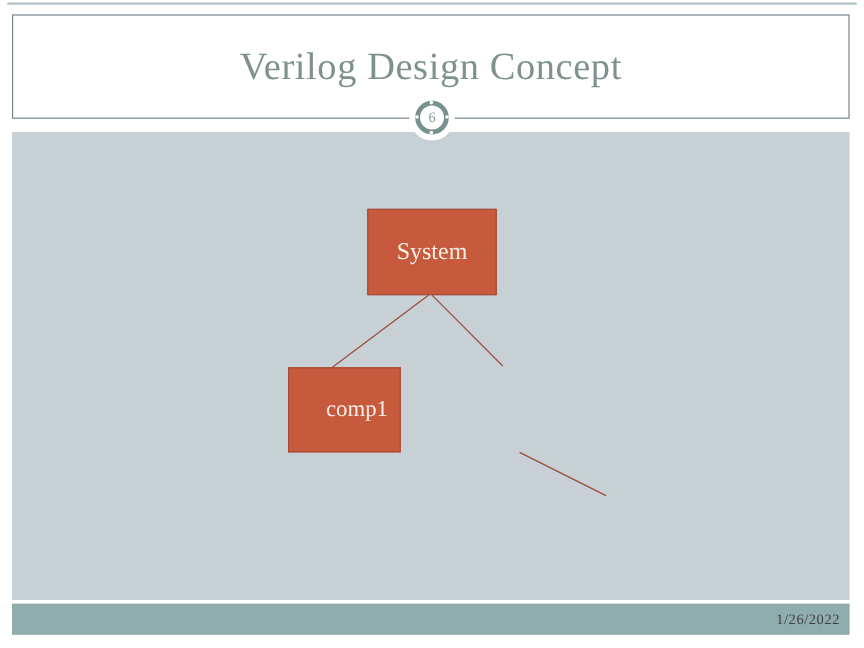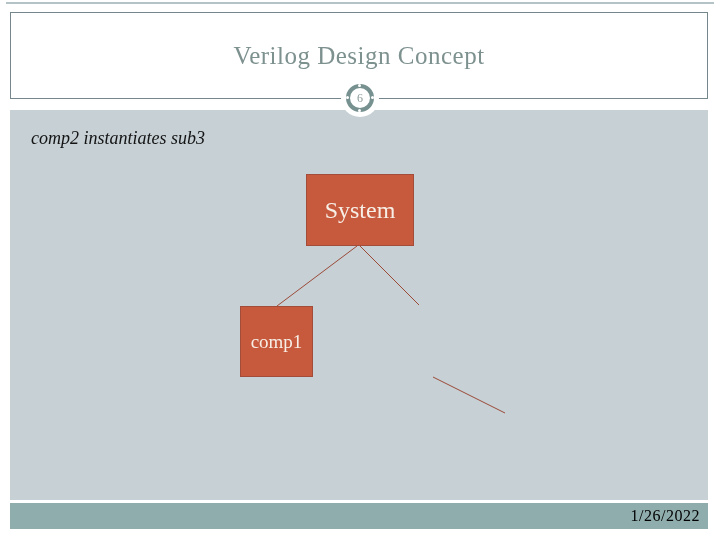--- a/index.html
+++ b/index.html
@@ -21,21 +21,21 @@
     position: absolute;
     left: 10px; top: 12px;
     width: 696px; height: 85px;
     background: #ffffff;
     border: 1px solid #76868d;
     display: flex;
     align-items: center;
     justify-content: center;
   }
   .title {
-    font-size: 25px;
+    font-size: 32px;
     letter-spacing: 0.5px;
     color: #7d918f;
   }
   .main {
     position: absolute;
     left: 10px; top: 110px;
     width: 698px; height: 390px;
     background: #c6d0d5;
   }
   .body-text {
@@ -57,22 +57,22 @@
   }
   .node {
     position: absolute;
     background: #c7593d;
     border: 1px solid #a34c39;
     color: #f7efe6;
     display: flex;
     align-items: center;
     justify-content: center;
   }
-  .node-system { left: 306px; top: 174px; width: 106px; height: 70px; font-size: 24px; }
-  .node-comp1  { left: 240px; top: 306px; width: 71px;  height: 69px; font-size: 19px; }
+  .node-system { left: 306px; top: 174px; width: 106px; height: 70px; font-size: 20px; }
+  .node-comp1  { left: 240px; top: 306px; width: 71px;  height: 69px; font-size: 19px; padding-left: 21px; }
   .node-comp2  { left: 397px; top: 305px; width: 70px;  height: 70px; font-size: 19px; }
   .node-sub3   { left: 473px; top: 413px; width: 71px;  height: 70px; font-size: 19px; }
   .badge-halo {
     position: absolute;
     left: 341px; top: 79px;
     width: 38px; height: 38px;
     background: #ffffff;
     border-radius: 50%;
   }
   .badge-ring {
@@ -103,41 +103,40 @@
   .footer {
     position: absolute;
     left: 10px; top: 503px;
     width: 698px; height: 26px;
     background: #8fadac;
     display: flex;
     align-items: center;
     justify-content: flex-end;
   }
   .date {
-    font-size: 16px;
-    color: #000000;
+    font-size: 12px;
+    color: #404040;
     padding-right: 8px;
     letter-spacing: 0.5px;
   }
 </style>
 </head>
 <body>
 
 <div class="slide">
 
   <div class="top-accent"></div>
 
   <div class="header">
     <div class="title">Verilog Design Concept</div>
   </div>
 
   <div class="main"></div>
 
   <div class="body-text">
-    <div class="body-line">comp2 instantiates sub3</div>
   </div>
 
   <svg class="connectors" width="720" height="540" viewBox="0 0 720 540" aria-hidden="true">
     <line x1="357" y1="246" x2="277" y2="306"></line>
     <line x1="360" y1="246" x2="419" y2="305"></line>
     <line x1="433" y1="377" x2="505" y2="413"></line>
   </svg>
 
   <div class="node node-system">
     <span>System</span>

